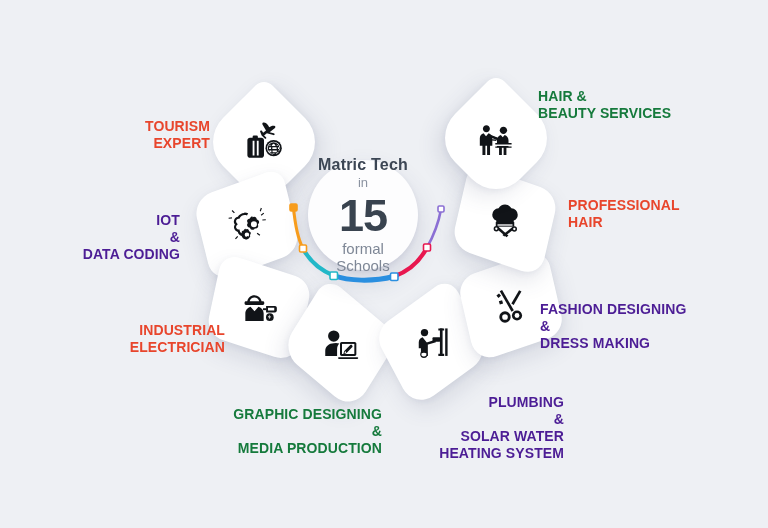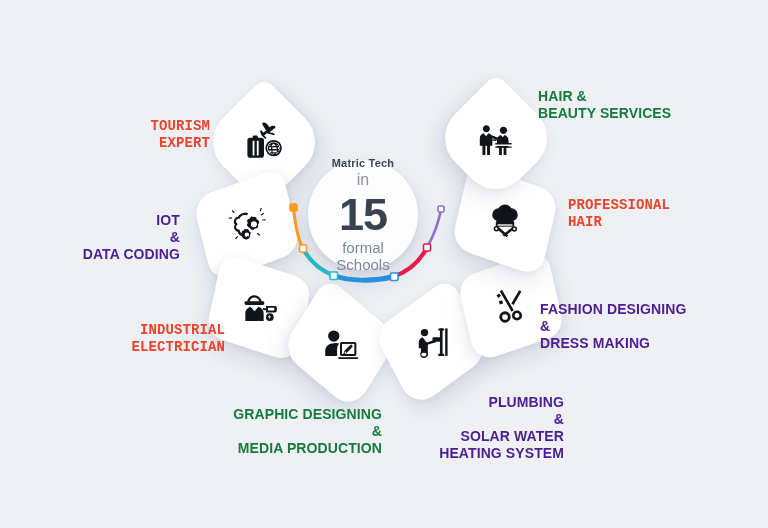--- a/index.html
+++ b/index.html
@@ -33,44 +33,44 @@
     position:absolute;
     left:308px;top:160px;
     width:110px;height:110px;
     border-radius:50%;
     background:#fdfdfe;
     box-shadow:0 12px 26px rgba(60,70,110,.16), 0 2px 5px rgba(60,70,110,.08);
     display:flex;flex-direction:column;align-items:center;justify-content:center;
     text-align:center;
   }
   #center .c-top{
-    font-size:11px;font-weight:bold;color:#3c4654;letter-spacing:.2px;
+    font-size:16px;font-weight:bold;color:#3c4654;letter-spacing:.2px;
     line-height:1.1;
   }
   #center .c-in{
-    font-size:16px;color:#8b93a1;line-height:1.3;margin-top:1px;
+    font-size:13px;color:#8b93a1;line-height:1.3;margin-top:1px;
   }
   #center .c-num{
     font-size:45px;font-weight:bold;color:#39434f;line-height:1;
     letter-spacing:-1px;margin:1px 16px 2px;
   }
   #center .c-sub{
     font-size:15px;color:#7e8796;line-height:1.15;
   }
 
   
   .label{
     position:absolute;
     font-size:14px;
     font-weight:bold;
     line-height:1.22;
     letter-spacing:.1px;
     white-space:pre-line;
   }
-  .lbl-red{color:#e8452c;font-family:Liberation Mono, monospace;}
+  .lbl-red{color:#e8452c;}
   .lbl-navy{color:#4c1d95;}
   .lbl-green{color:#157a3c;}
   .lbl-orange{color:#4c1d95;}
 
   .ta-r{text-align:right;}
   .ta-l{text-align:left;}
   .ta-c{text-align:right;}
 
   #arcwrap{position:absolute;left:0;top:0;width:768px;height:528px;pointer-events:none;}
 </style>

